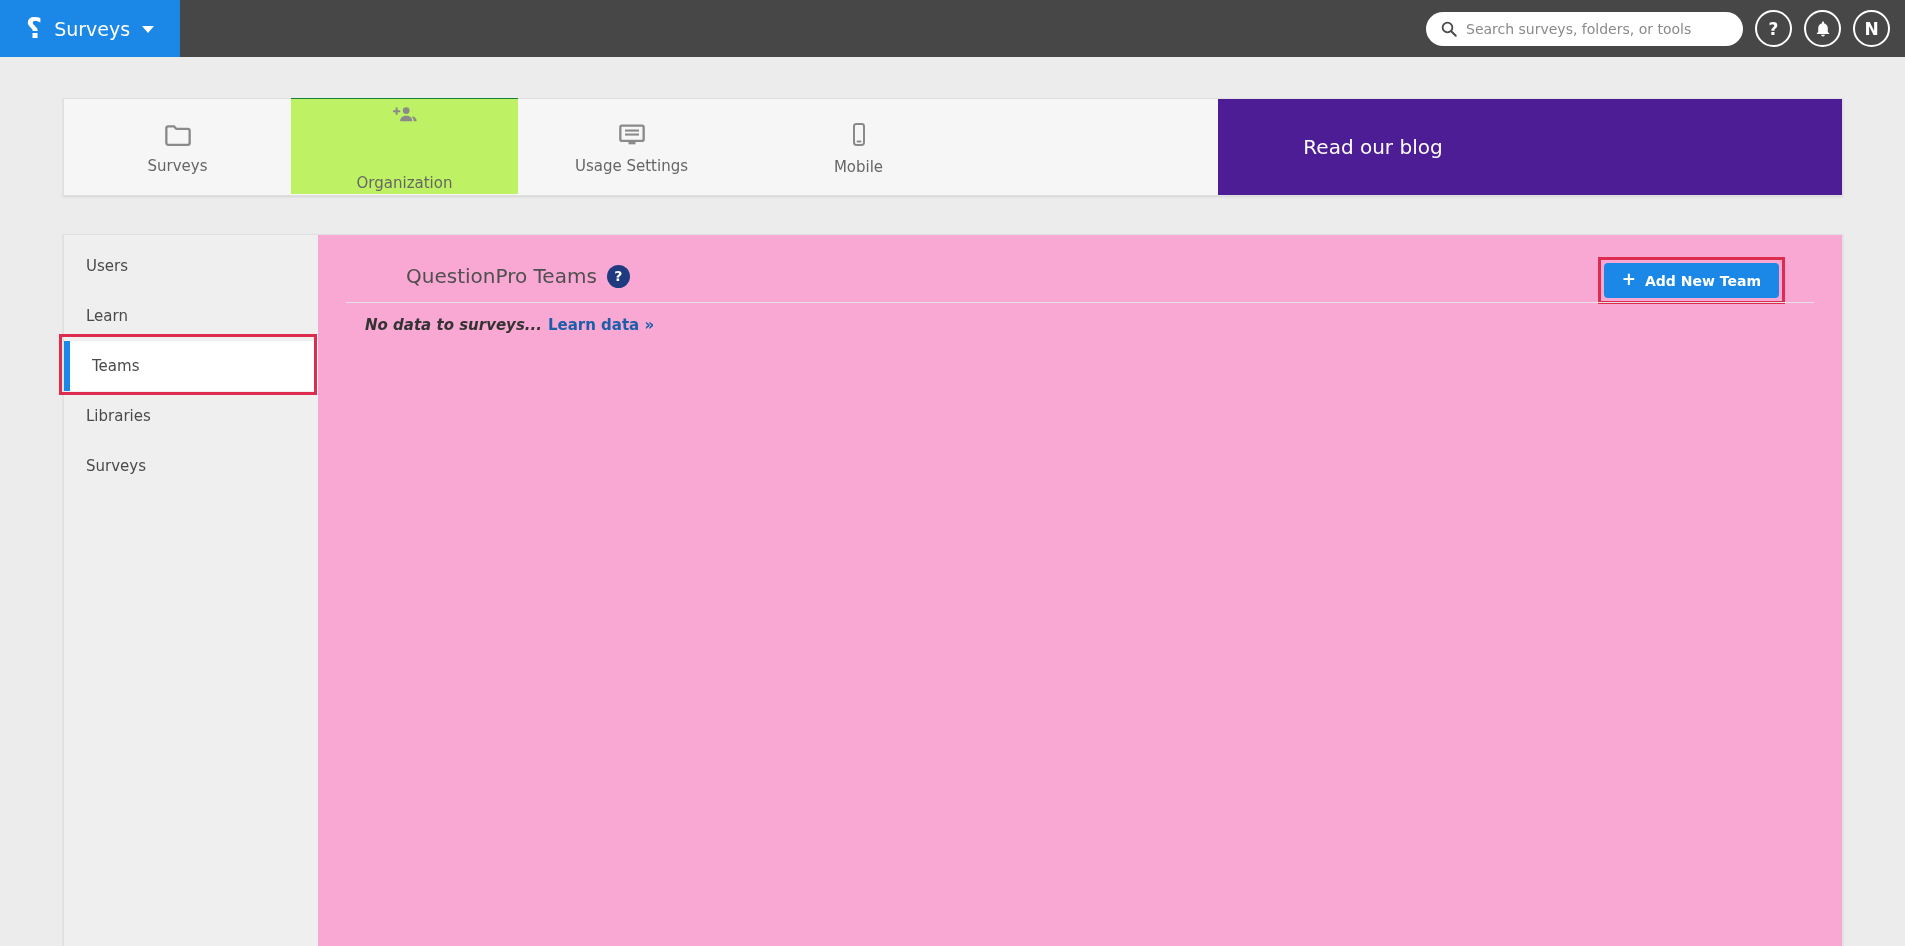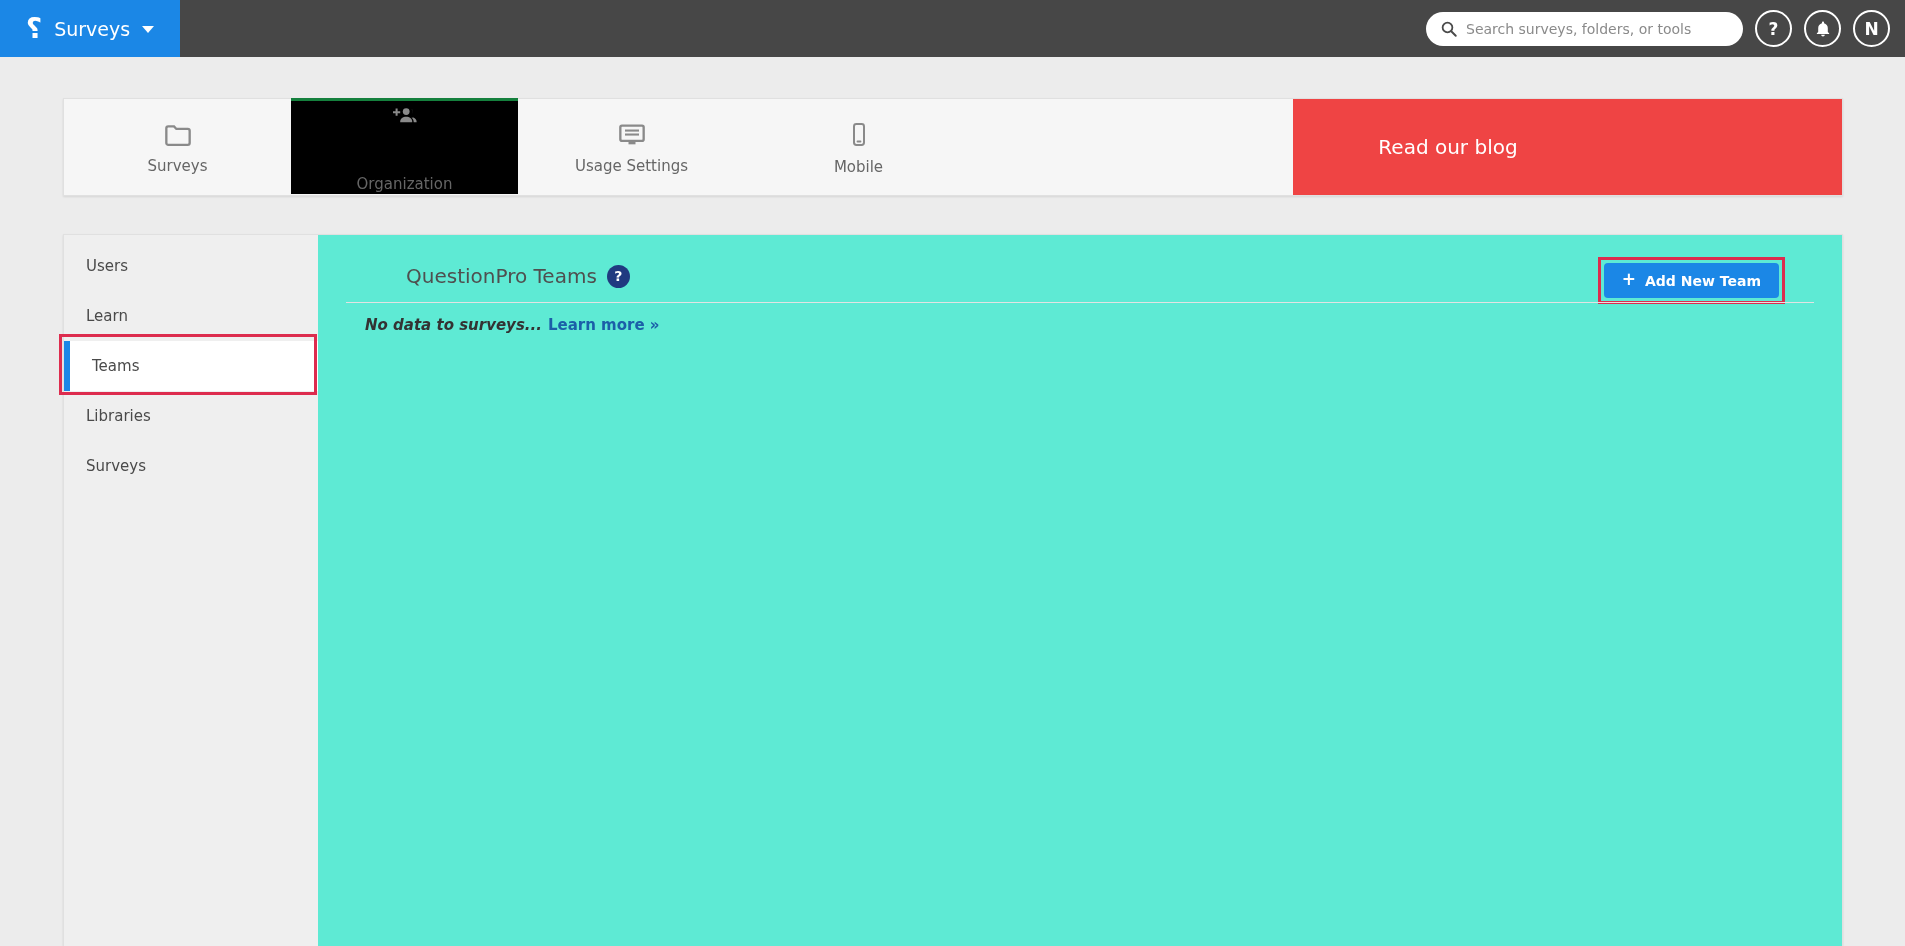--- a/index.html
+++ b/index.html
@@ -58,43 +58,43 @@
     box-shadow:0 1px 2px rgba(0,0,0,.10);
     display:flex;
   }
   .tab {
     width:227px; height:100%; display:flex; flex-direction:column;
     align-items:center; justify-content:center; gap:10px;
     cursor:pointer; border-top:3px solid transparent;
   }
   .tab .tab-label { font-size:15px; color:#666; }
   .tab.active {
-    background:#000000; border-top:3px solid #15803d;
+    background:#bef264; border-top:1px solid #15803d;
     margin:-1px 0 -1px 0;
     gap:48px;
   }
   .tab svg { display:block; }
   .blog-panel {
-    margin-left:auto; width:549px; height:100%;
-    background:#ef4444; display:flex; align-items:center;
+    margin-left:auto; width:624px; height:100%;
+    background:#4c1d95; display:flex; align-items:center;
     color:#fff;
   }
   .blog-title {
     width:310px; text-align:center; font-size:20px; cursor:pointer;
   }
   .blog-bullets { list-style:none; font-size:13px; line-height:27px; }
   .blog-bullets li { display:flex; align-items:center; gap:10px; }
   .blog-bullets li::before {
     content:""; width:5px; height:5px; border-radius:50%;
     background:#fff; flex:0 0 auto;
   }
   
   .main-card {
     position:absolute; left:63px; top:234px; width:1780px; height:712px;
-    background:#5eead4; border:1px solid #e0e0e0; border-bottom:none;
+    background:#f9a8d4; border:1px solid #e0e0e0; border-bottom:none;
     box-shadow:0 1px 2px rgba(0,0,0,.10);
     display:flex;
   }
   .sidebar {
     width:254px; background:#efefef; padding-top:6px;
     position:relative; flex:0 0 auto;
   }
   .sidebar-item {
     height:50px; display:flex; align-items:center;
     padding-left:22px; font-size:15px; color:#4a4a4a; cursor:pointer;
@@ -237,16 +237,16 @@
       <div class="btn-annotation">
         <button class="add-btn">
           <span class="plus-glyph">+</span>
           <span>Add New Team</span>
         </button>
       </div>
     </div>
     <div class="divider"></div>
     <div class="empty-row">
       <span class="empty-text">No data to surveys...</span>
-      <a class="learn-more">Learn more »</a>
+      <a class="learn-more">Learn data »</a>
     </div>
   </div>
 </div>
 
 </body></html>

